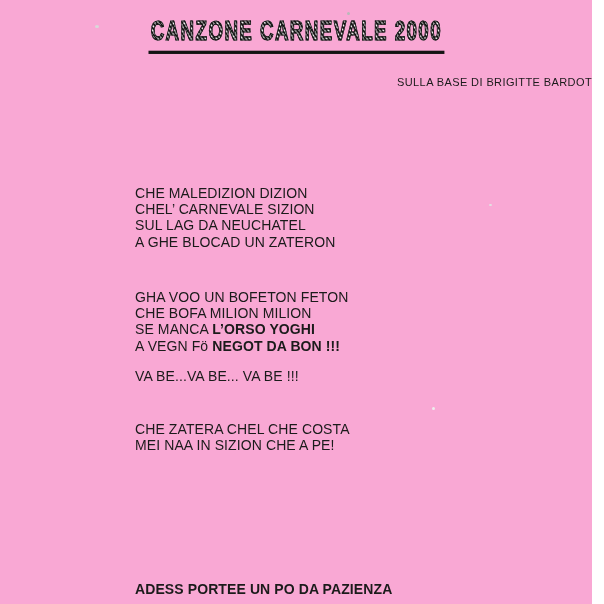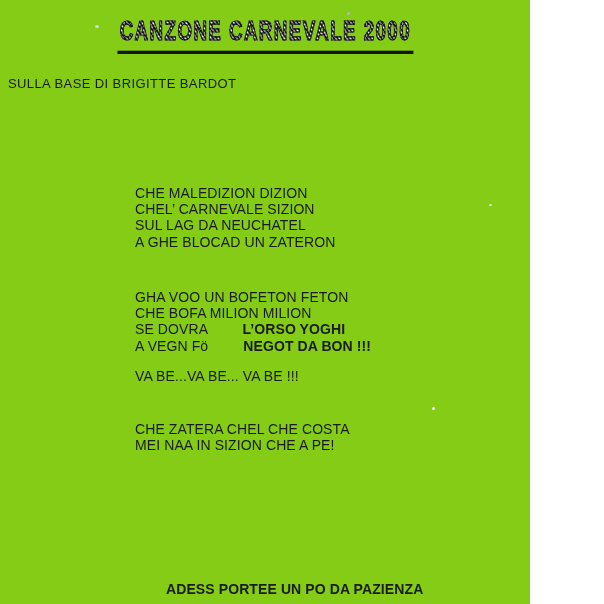--- a/index.html
+++ b/index.html
@@ -1,19 +1,19 @@
 <!DOCTYPE html>
 <html><head>
 <meta charset="utf-8">
 <style>
   html, body { margin: 0; padding: 0; background: #ffffff; }
   .page {
     position: relative;
-    width: 530px; height: 604px;
-    background: #84cc16;
+    width: 592px; height: 604px;
+    background: #f9a8d4;
     overflow: hidden;
     font-family: "Liberation Sans", "DejaVu Sans", sans-serif;
     color: #1a1a1a;
   }
 
   
   .title-wrap {
     position: absolute;
     top: 14px; left: 0; right: 0;
     display: flex; justify-content: center;
@@ -37,37 +37,37 @@
       background-clip: text;
       color: transparent;
       -webkit-text-stroke: 1.1px #161616;
     }
   }
 
   .doc-subtitle {
     position: absolute;
     top: 76px; left: 8px; right: 0;
     margin: 0;
-    text-align: left;
-    font-size: 13px;
+    text-align: right;
+    font-size: 11px;
     font-weight: normal;
     letter-spacing: 0.4px;
     color: #1b1b1b;
   }
 
   .stanza { position: absolute; left: 135px; }
   .line {
     margin: 0;
     font-size: 14px;
     line-height: 16.2px;
     letter-spacing: 0.1px;
     color: #1b1b1b;
   }
   .seg { white-space: pre-wrap; }
-  .seg.bold { font-weight: bold; margin-left: 31px; }
+  .seg.bold { font-weight: bold; }
 
   #stanza-1 { top: 185px; }
   #stanza-2 { top: 289px; }
   #stanza-3 { top: 368px; }
   #stanza-4 { top: 421px; }
   #stanza-5 { top: 484px; }
   #stanza-6 { top: 581px; }
 
   
   .speck { position: absolute; border-radius: 50%; }
@@ -90,21 +90,21 @@
   <div class="stanza" id="stanza-1">
     <p class="line"><span class="seg">CHE MALEDIZION DIZION</span></p>
     <p class="line"><span class="seg">CHEL’ CARNEVALE SIZION</span></p>
     <p class="line"><span class="seg">SUL LAG DA NEUCHATEL</span></p>
     <p class="line"><span class="seg">A GHE BLOCAD UN ZATERON</span></p>
   </div>
 
   <div class="stanza" id="stanza-2">
     <p class="line"><span class="seg">GHA VOO UN BOFETON FETON</span></p>
     <p class="line"><span class="seg">CHE BOFA MILION MILION</span></p>
-    <p class="line"><span class="seg">SE DOVRA </span><span class="seg bold">L’ORSO YOGHI</span></p>
+    <p class="line"><span class="seg">SE MANCA </span><span class="seg bold">L’ORSO YOGHI</span></p>
     <p class="line"><span class="seg">A VEGN Fö </span><span class="seg bold">NEGOT DA BON !!!</span></p>
   </div>
 
   <div class="stanza" id="stanza-3">
     <p class="line"><span class="seg">VA BE...VA BE... VA BE !!!</span></p>
   </div>
 
   <div class="stanza" id="stanza-4">
     <p class="line"><span class="seg">CHE ZATERA CHEL CHE COSTA</span></p>
     <p class="line"><span class="seg">MEI NAA IN SIZION CHE A PE!</span></p>

